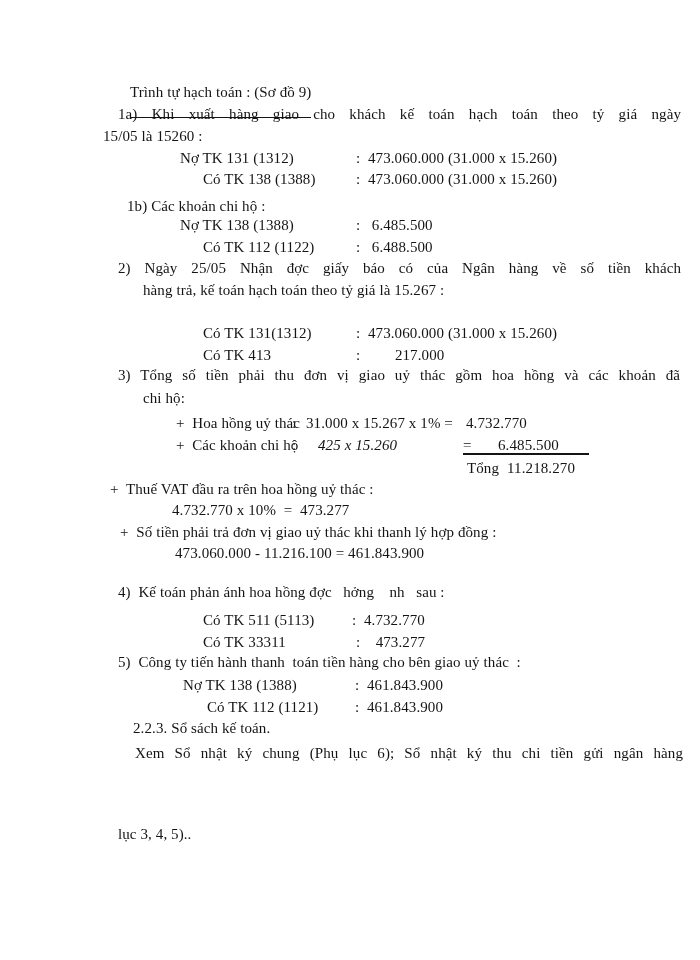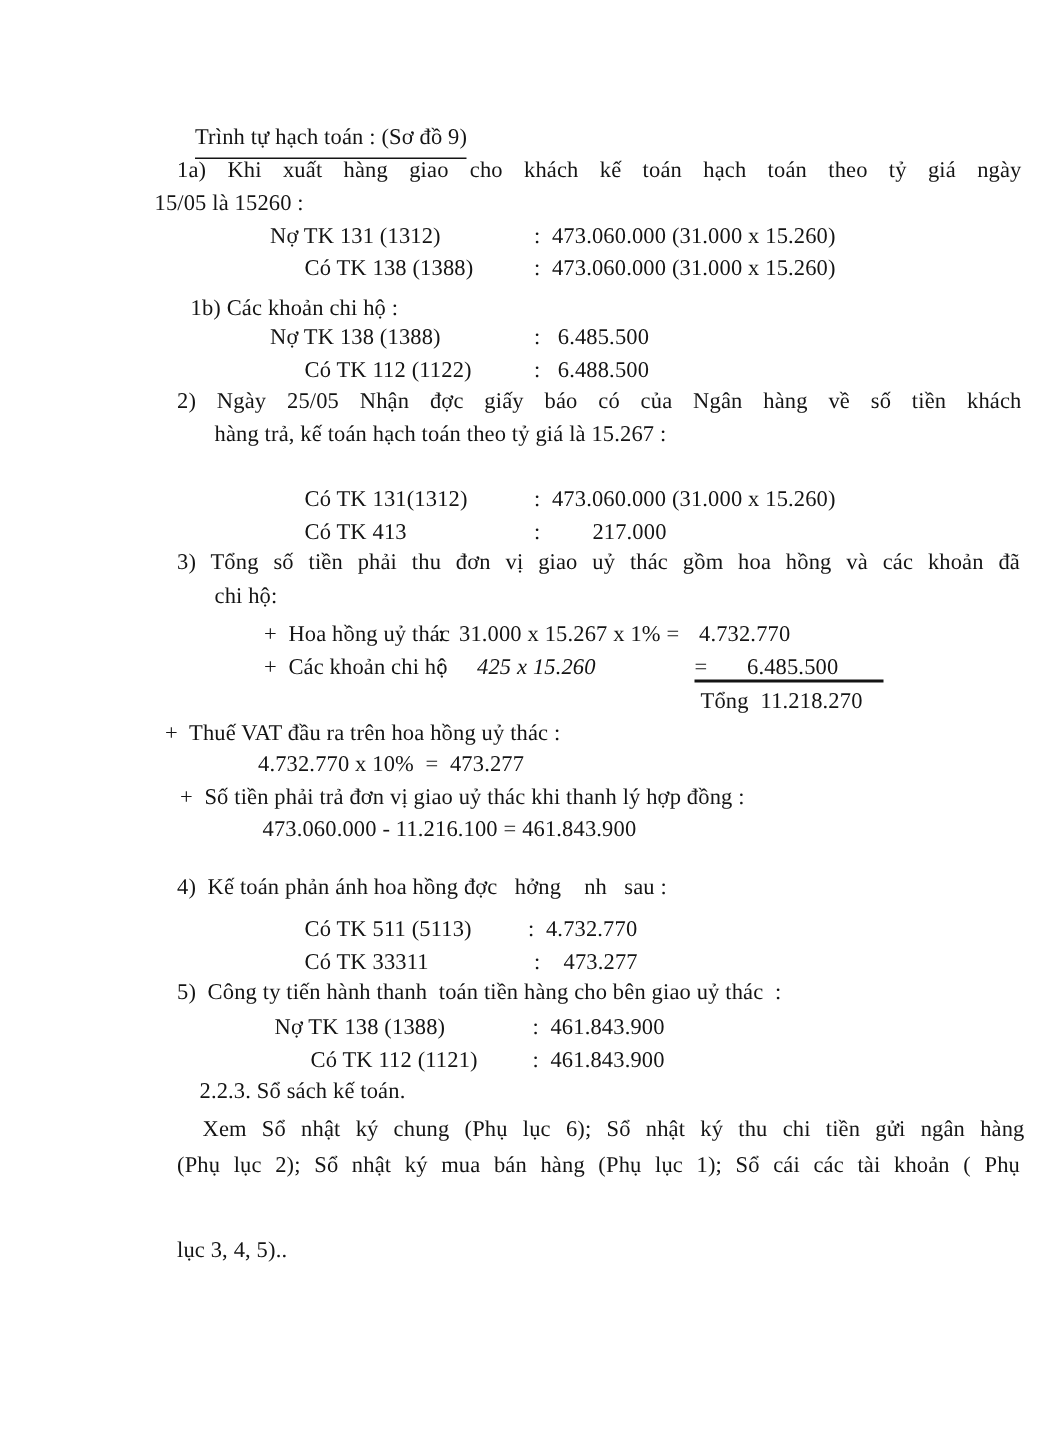--- a/index.html
+++ b/index.html
@@ -13,21 +13,21 @@
   }
   .ln{
     position:absolute;
     height:20px;
     line-height:20px;
     font-size:15px;
     letter-spacing:0.1px;
   }
   .pre{white-space:pre;}
   .j{text-align:justify;text-align-last:justify;}
-  .u{border-bottom:1.4px solid #141414;padding-bottom:3px;}
+  .u{border-bottom:1.4px solid #141414;padding-bottom:15px;}
   .lab{display:inline-block;white-space:pre;vertical-align:top;}
   .seg{display:inline-block;white-space:pre;vertical-align:top;}
   .amt{text-align:left;}
   .ctr{padding-left:12px;font-style:italic;}
   .rule{
     position:absolute;
     height:2px;
     background:#141414;
   }
 </style>
@@ -75,16 +75,15 @@
   <div class="ln pre" style="top:610px;left:203px"><span class="lab" style="width:149px">Có TK 511 (5113)</span><span>:  4.732.770</span></div>
   <div class="ln pre" style="top:632px;left:203px"><span class="lab" style="width:153px">Có TK 33311</span><span>:    473.277</span></div>
 
   <div class="ln pre" style="top:652px;left:118px">5)  Công ty tiến hành thanh  toán tiền hàng cho bên giao uỷ thác  :</div>
   <div class="ln pre" style="top:675px;left:183px"><span class="lab" style="width:172px">Nợ TK 138 (1388)</span><span>:  461.843.900</span></div>
   <div class="ln pre" style="top:697px;left:207px"><span class="lab" style="width:148px">Có TK 112 (1121)</span><span>:  461.843.900</span></div>
 
   <div class="ln pre" style="top:718px;left:133px">2.2.3. Sổ sách kế toán.</div>
 
   <div class="ln j" style="top:743px;left:135px;width:548px">Xem Sổ nhật ký chung (Phụ lục 6); Sổ nhật ký thu chi tiền gửi ngân hàng</div>
-  <div class="ln j" style="top:767px;left:118px;width:562px">(Phụ lục 2); Sổ nhật ký mua bán hàng (Phụ lục 1); Sổ cái các tài khoản ( Phụ</div>
   <div class="ln pre" style="top:824px;left:118px">lục 3, 4, 5)..</div>
 
 </div>
 
 </body></html>

